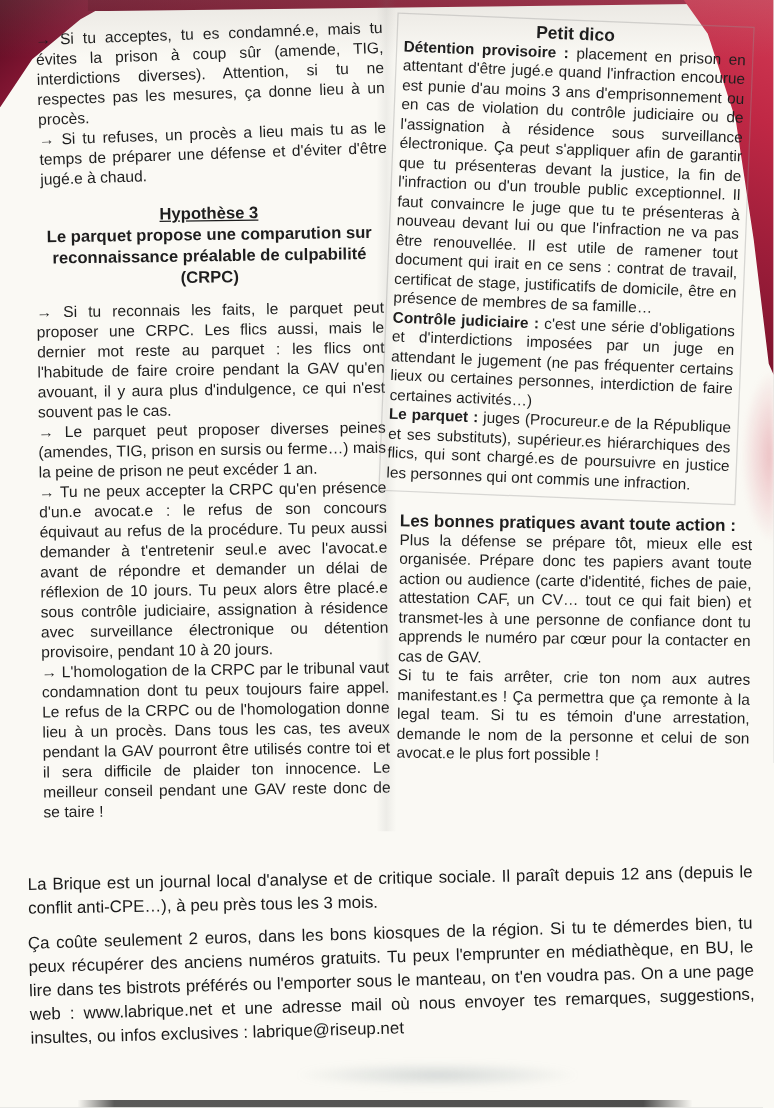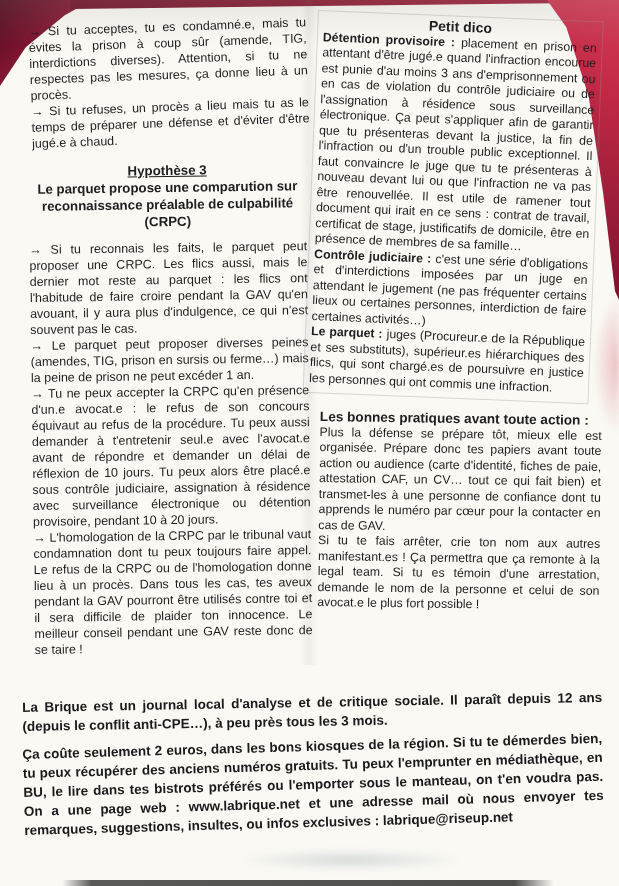--- a/index.html
+++ b/index.html
@@ -79,21 +79,21 @@
   }
   .dico-term{font-weight:bold;}
   .practices{
     transform:rotate(0.8deg);transform-origin:top left;
     margin-top:16px;padding:0 2px;
   }
   .practices-title{font-weight:bold;font-size:13.6px;margin:0 0 2px 0;}
   
   .footer{
     position:absolute;left:22px;top:698px;width:580px;
-    font-size:13.5px;line-height:19px;text-align:justify;color:#1a1a1a;font-weight:bold;
+    font-size:13.5px;line-height:19px;text-align:justify;color:#1a1a1a;
   }
   .footer p{margin:0;}
   .footer-p1{transform:rotate(-1deg);transform-origin:top left;}
   .footer-p2{transform:rotate(-1.6deg);transform-origin:top left;margin-top:9px !important;}
 </style>
 </head>
 <body>
 
 <div class="photo">
 

